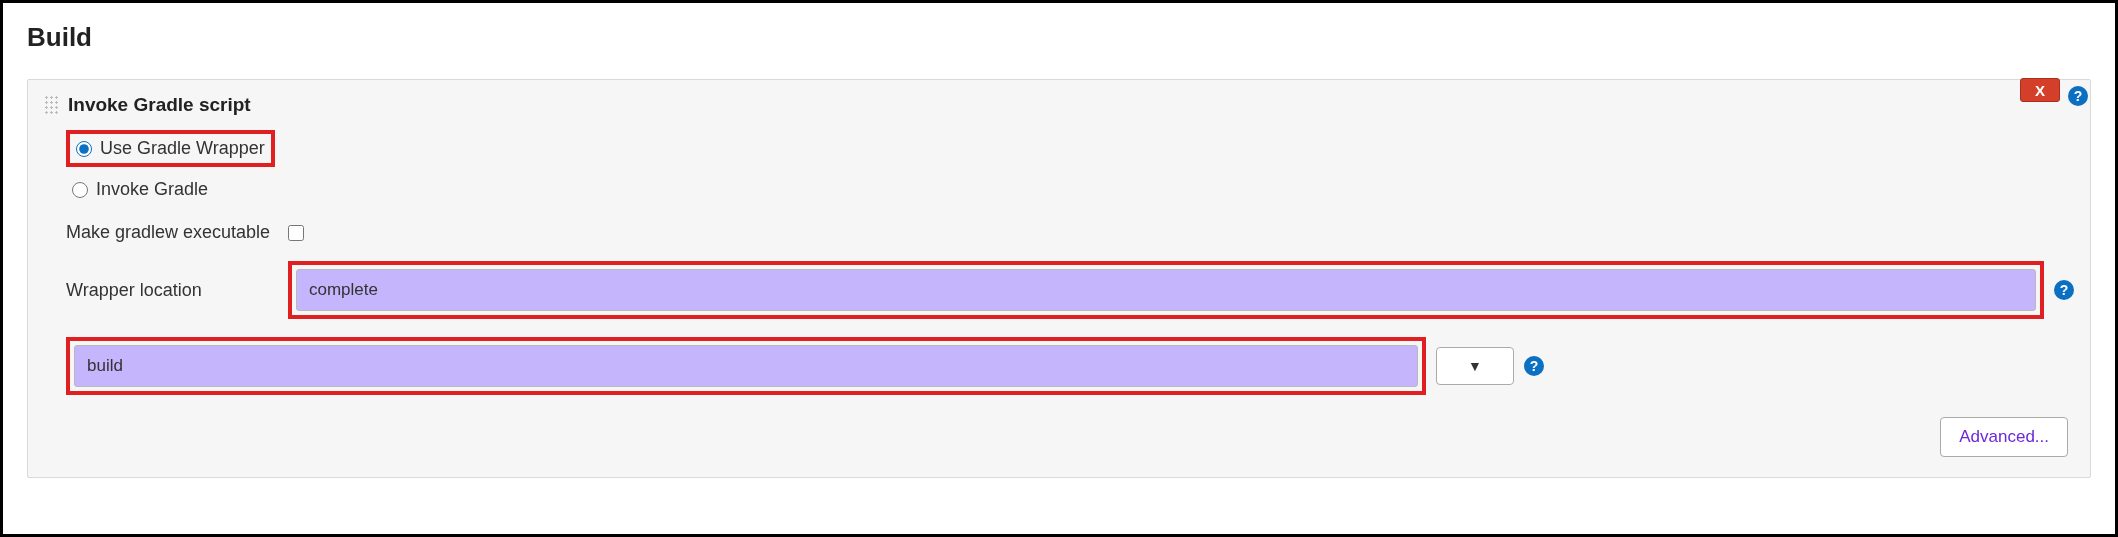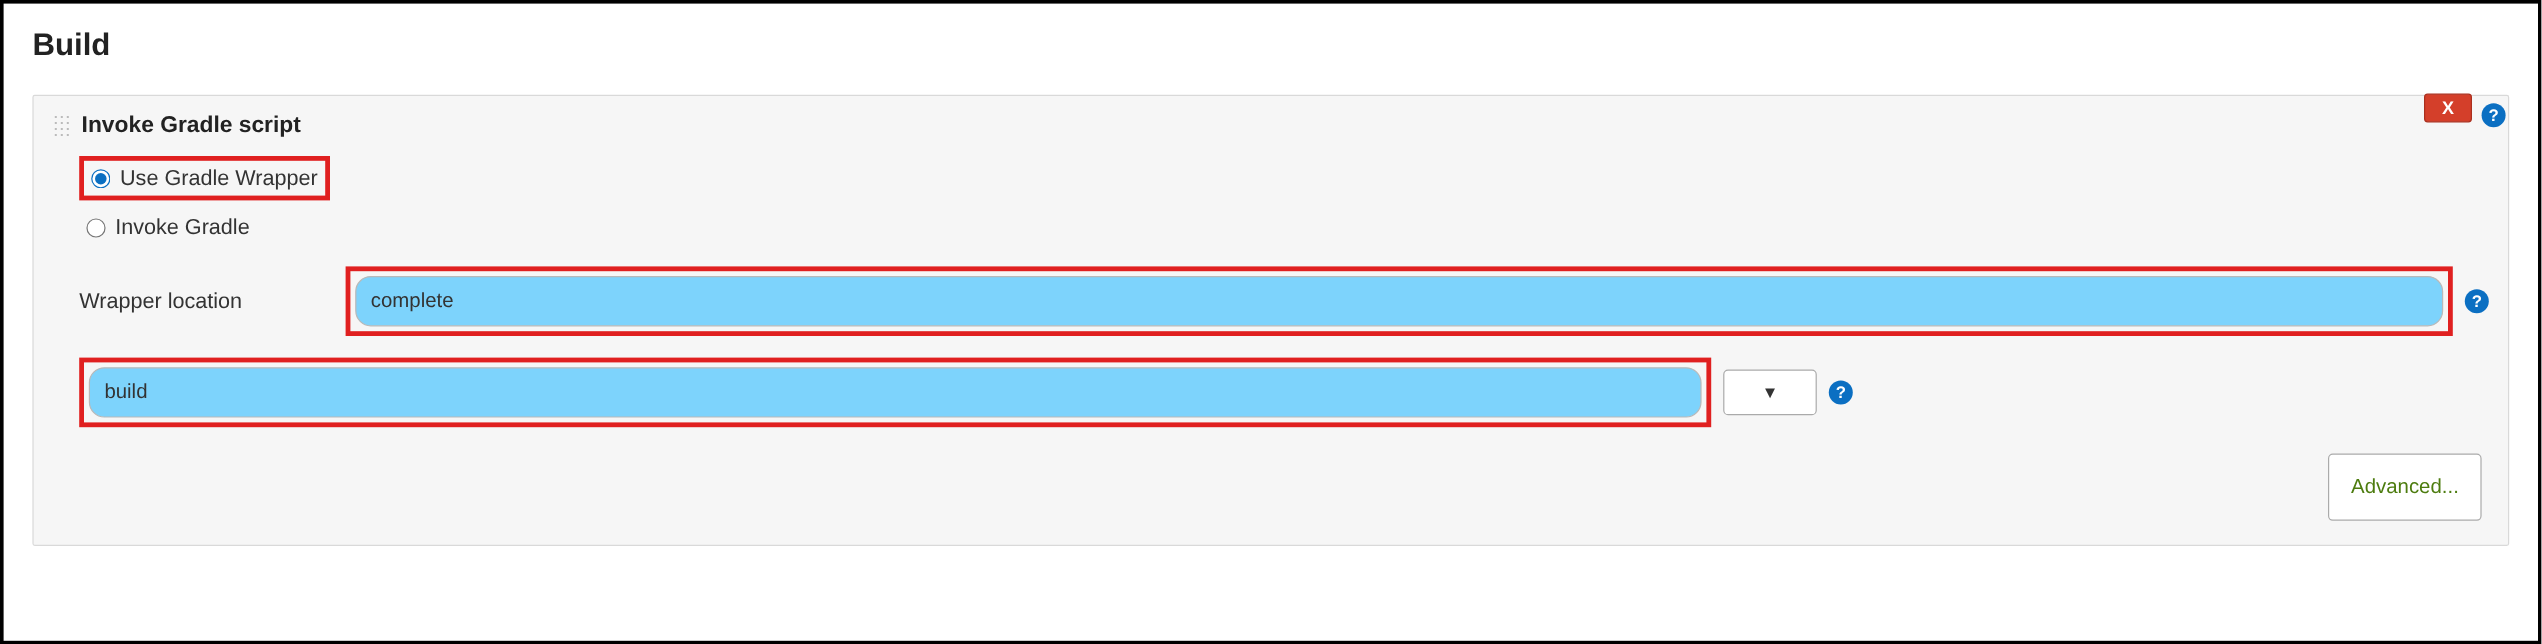--- a/index.html
+++ b/index.html
@@ -121,22 +121,22 @@
     flex-shrink: 0;
   }
   .checkbox {
     width: 16px;
     height: 16px;
   }
   .text-input {
     flex: 1;
     height: 42px;
     border: 1px solid #b9b9b9;
-    border-radius: 13px;
-    background: #7dd3fc;
+    border-radius: 3px;
+    background: #c4b5fd;
     font-size: 17px;
     color: #333;
     padding: 0 12px;
   }
   .input-wrap {
     flex: 1;
     display: flex;
     align-items: center;
     padding: 4px;
   }
@@ -160,27 +160,27 @@
     font-size: 14px;
     color: #333;
   }
   .advanced-row {
     display: flex;
     justify-content: flex-end;
     margin-top: 22px;
     padding-right: 6px;
   }
   .advanced-btn {
-    height: 56px;
+    height: 40px;
     padding: 0 18px;
     border: 1px solid #aaa;
     border-radius: 4px;
     background: #fff;
     font-size: 17px;
-    color: #4d7c0f;
+    color: #6d28d9;
     cursor: pointer;
   }
   .row-tasks .input-wrap { max-width: 1360px; }
 </style>
 </head>
 <body>
 
 <div class="frame">
 
   <h2 class="section-heading">Build</h2>
@@ -201,20 +201,24 @@
         <label class="radio-row highlight-red">
           <input type="radio" name="gradleMode" checked="" style="">
           <span>Use Gradle Wrapper</span>
         </label>
         <label class="radio-row">
           <input type="radio" name="gradleMode" style="">
           <span>Invoke Gradle</span>
         </label>
       </div>
 
+      <div class="form-row">
+        <span class="form-label">Make gradlew executable</span>
+        <input type="checkbox" class="checkbox" style="">
+      </div>
 
       <div class="form-row">
         <span class="form-label">Wrapper location</span>
         <div class="input-wrap highlight-red">
           <input type="text" class="text-input" value="complete" style="">
         </div>
         <div class="trailing">
           <span class="help-icon">?</span>
         </div>
       </div>

